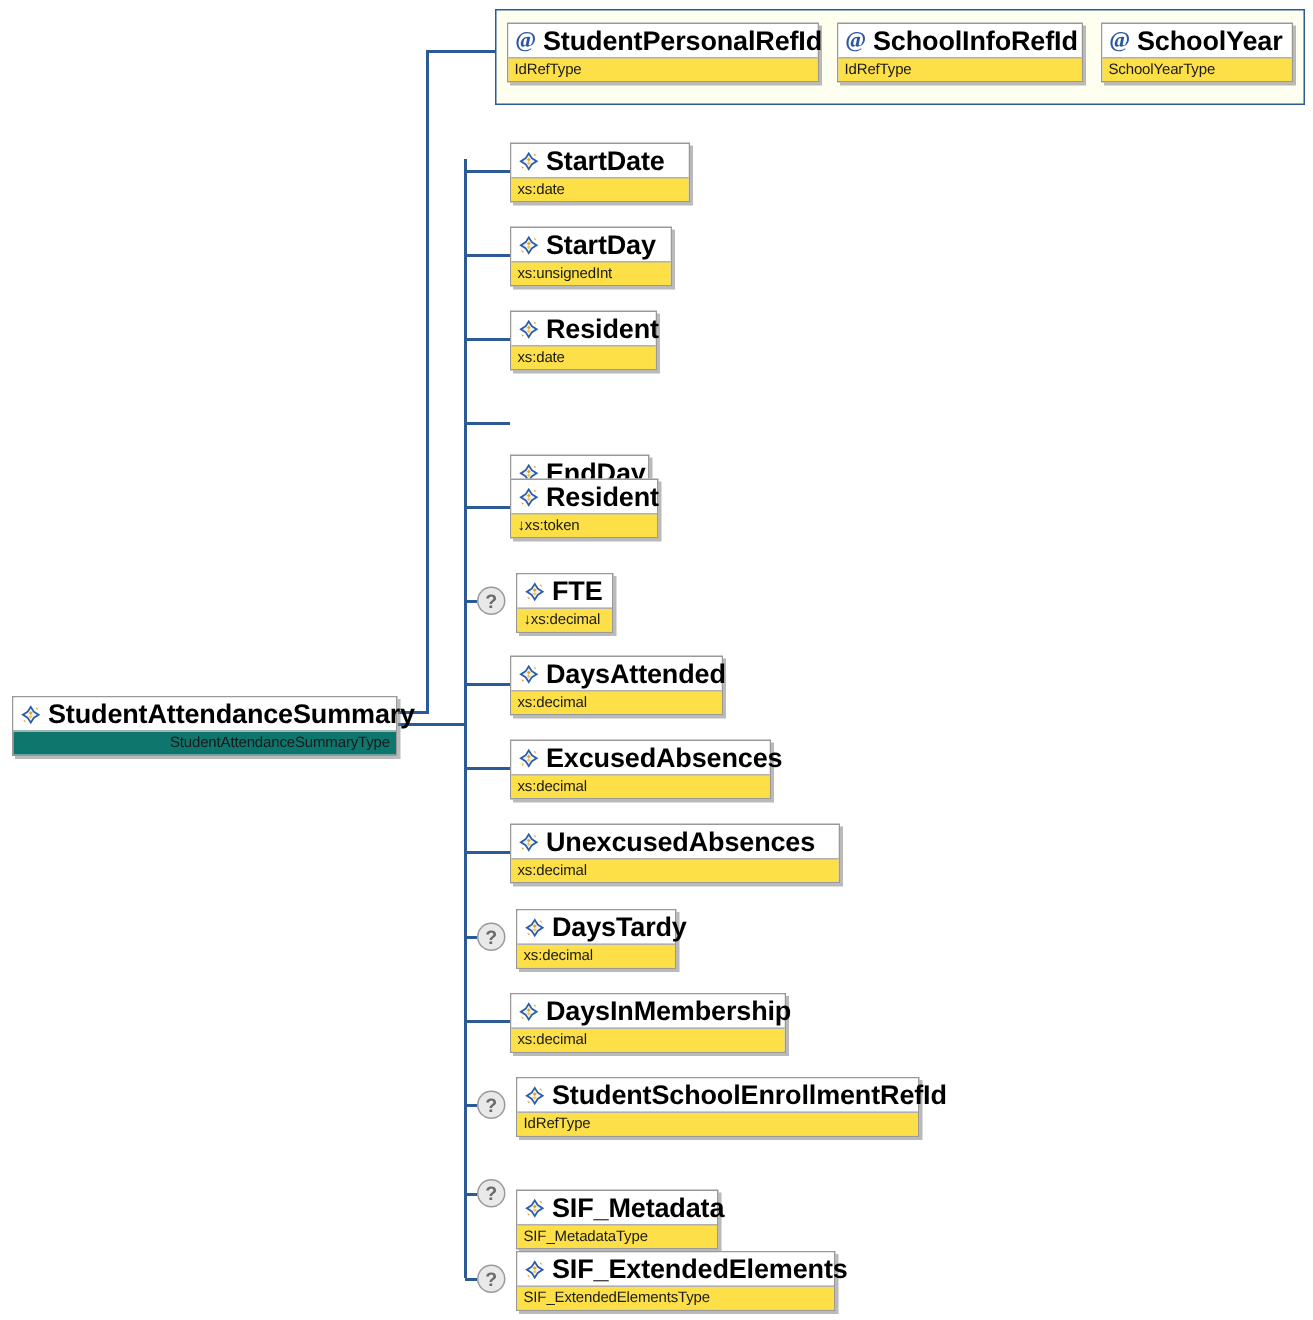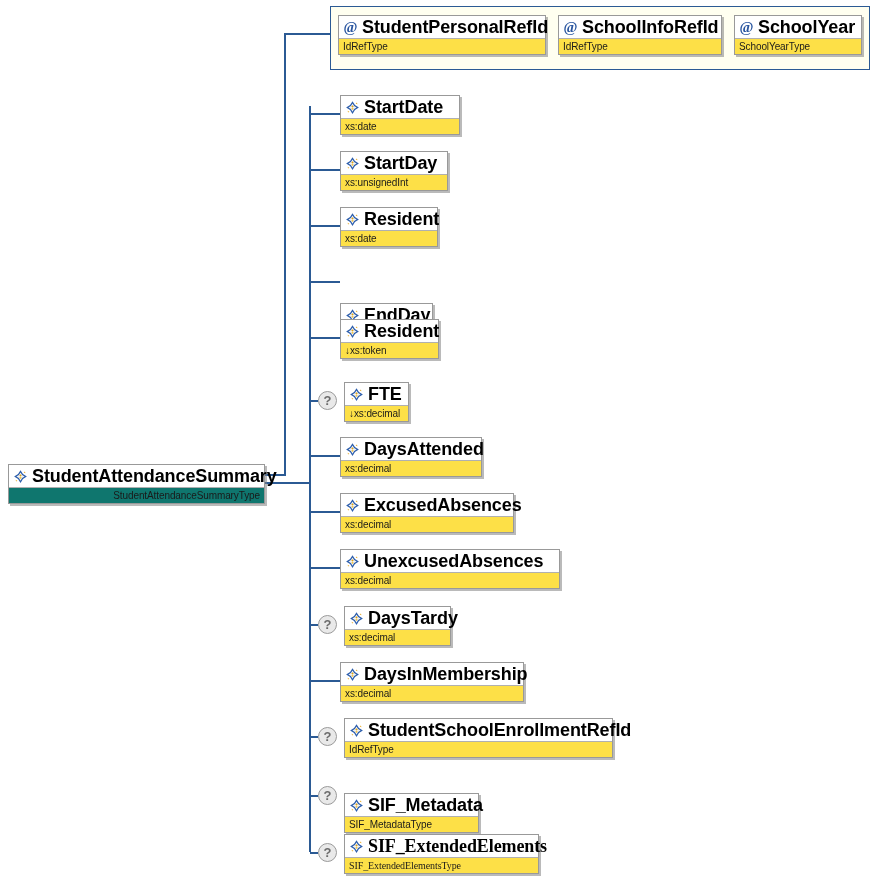--- a/index.html
+++ b/index.html
@@ -367,21 +367,21 @@
               <path d="M12.4 2.6 L13.4 4.6 L11.4 3.6 Z" fill="#e8a81e"></path>
               <path d="M3.6 13.4 L2.6 11.4 L4.6 12.4 Z" fill="#e8a81e"></path>
               <path d="M8 5.5 L9.3 6.8 L8 8.1 L6.7 6.8 Z" fill="#dca21a"></path>
               <path d="M8 8.1 L9.3 9.4 L8 10.7 L6.7 9.4 Z" fill="#f0c64e"></path>
             </svg></span>
           <span class="label">SIF_Metadata</span>
         </div>
         <div class="type">SIF_MetadataType</div>
       </div>
       <div class="qmark" style="left: 318px; top: 786px;">?</div>
-      <div class="node" style="left: 344px; top: 834px; width: 195px; font-family: Liberation Serif, serif;">
+      <div class="node" style="left: 344px; top: 834px; width: 213px;">
         <div class="title">
           <span class="el-icon"><svg viewBox="0 0 16 16" width="15" height="15">
               <path d="M8 1.2 L10.6 5.4 L14.8 8 L10.6 10.6 L8 14.8 L5.4 10.6 L1.2 8 L5.4 5.4 Z" fill="#2a5cab"></path>
               <path d="M8 3.6 L9.7 6.3 L12.4 8 L9.7 9.7 L8 12.4 L6.3 9.7 L3.6 8 L6.3 6.3 Z" fill="#f2f2f2"></path>
               <path d="M12.4 2.6 L13.4 4.6 L11.4 3.6 Z" fill="#e8a81e"></path>
               <path d="M3.6 13.4 L2.6 11.4 L4.6 12.4 Z" fill="#e8a81e"></path>
               <path d="M8 5.5 L9.3 6.8 L8 8.1 L6.7 6.8 Z" fill="#dca21a"></path>
               <path d="M8 8.1 L9.3 9.4 L8 10.7 L6.7 9.4 Z" fill="#f0c64e"></path>
             </svg></span>
           <span class="label">SIF_ExtendedElements</span>

